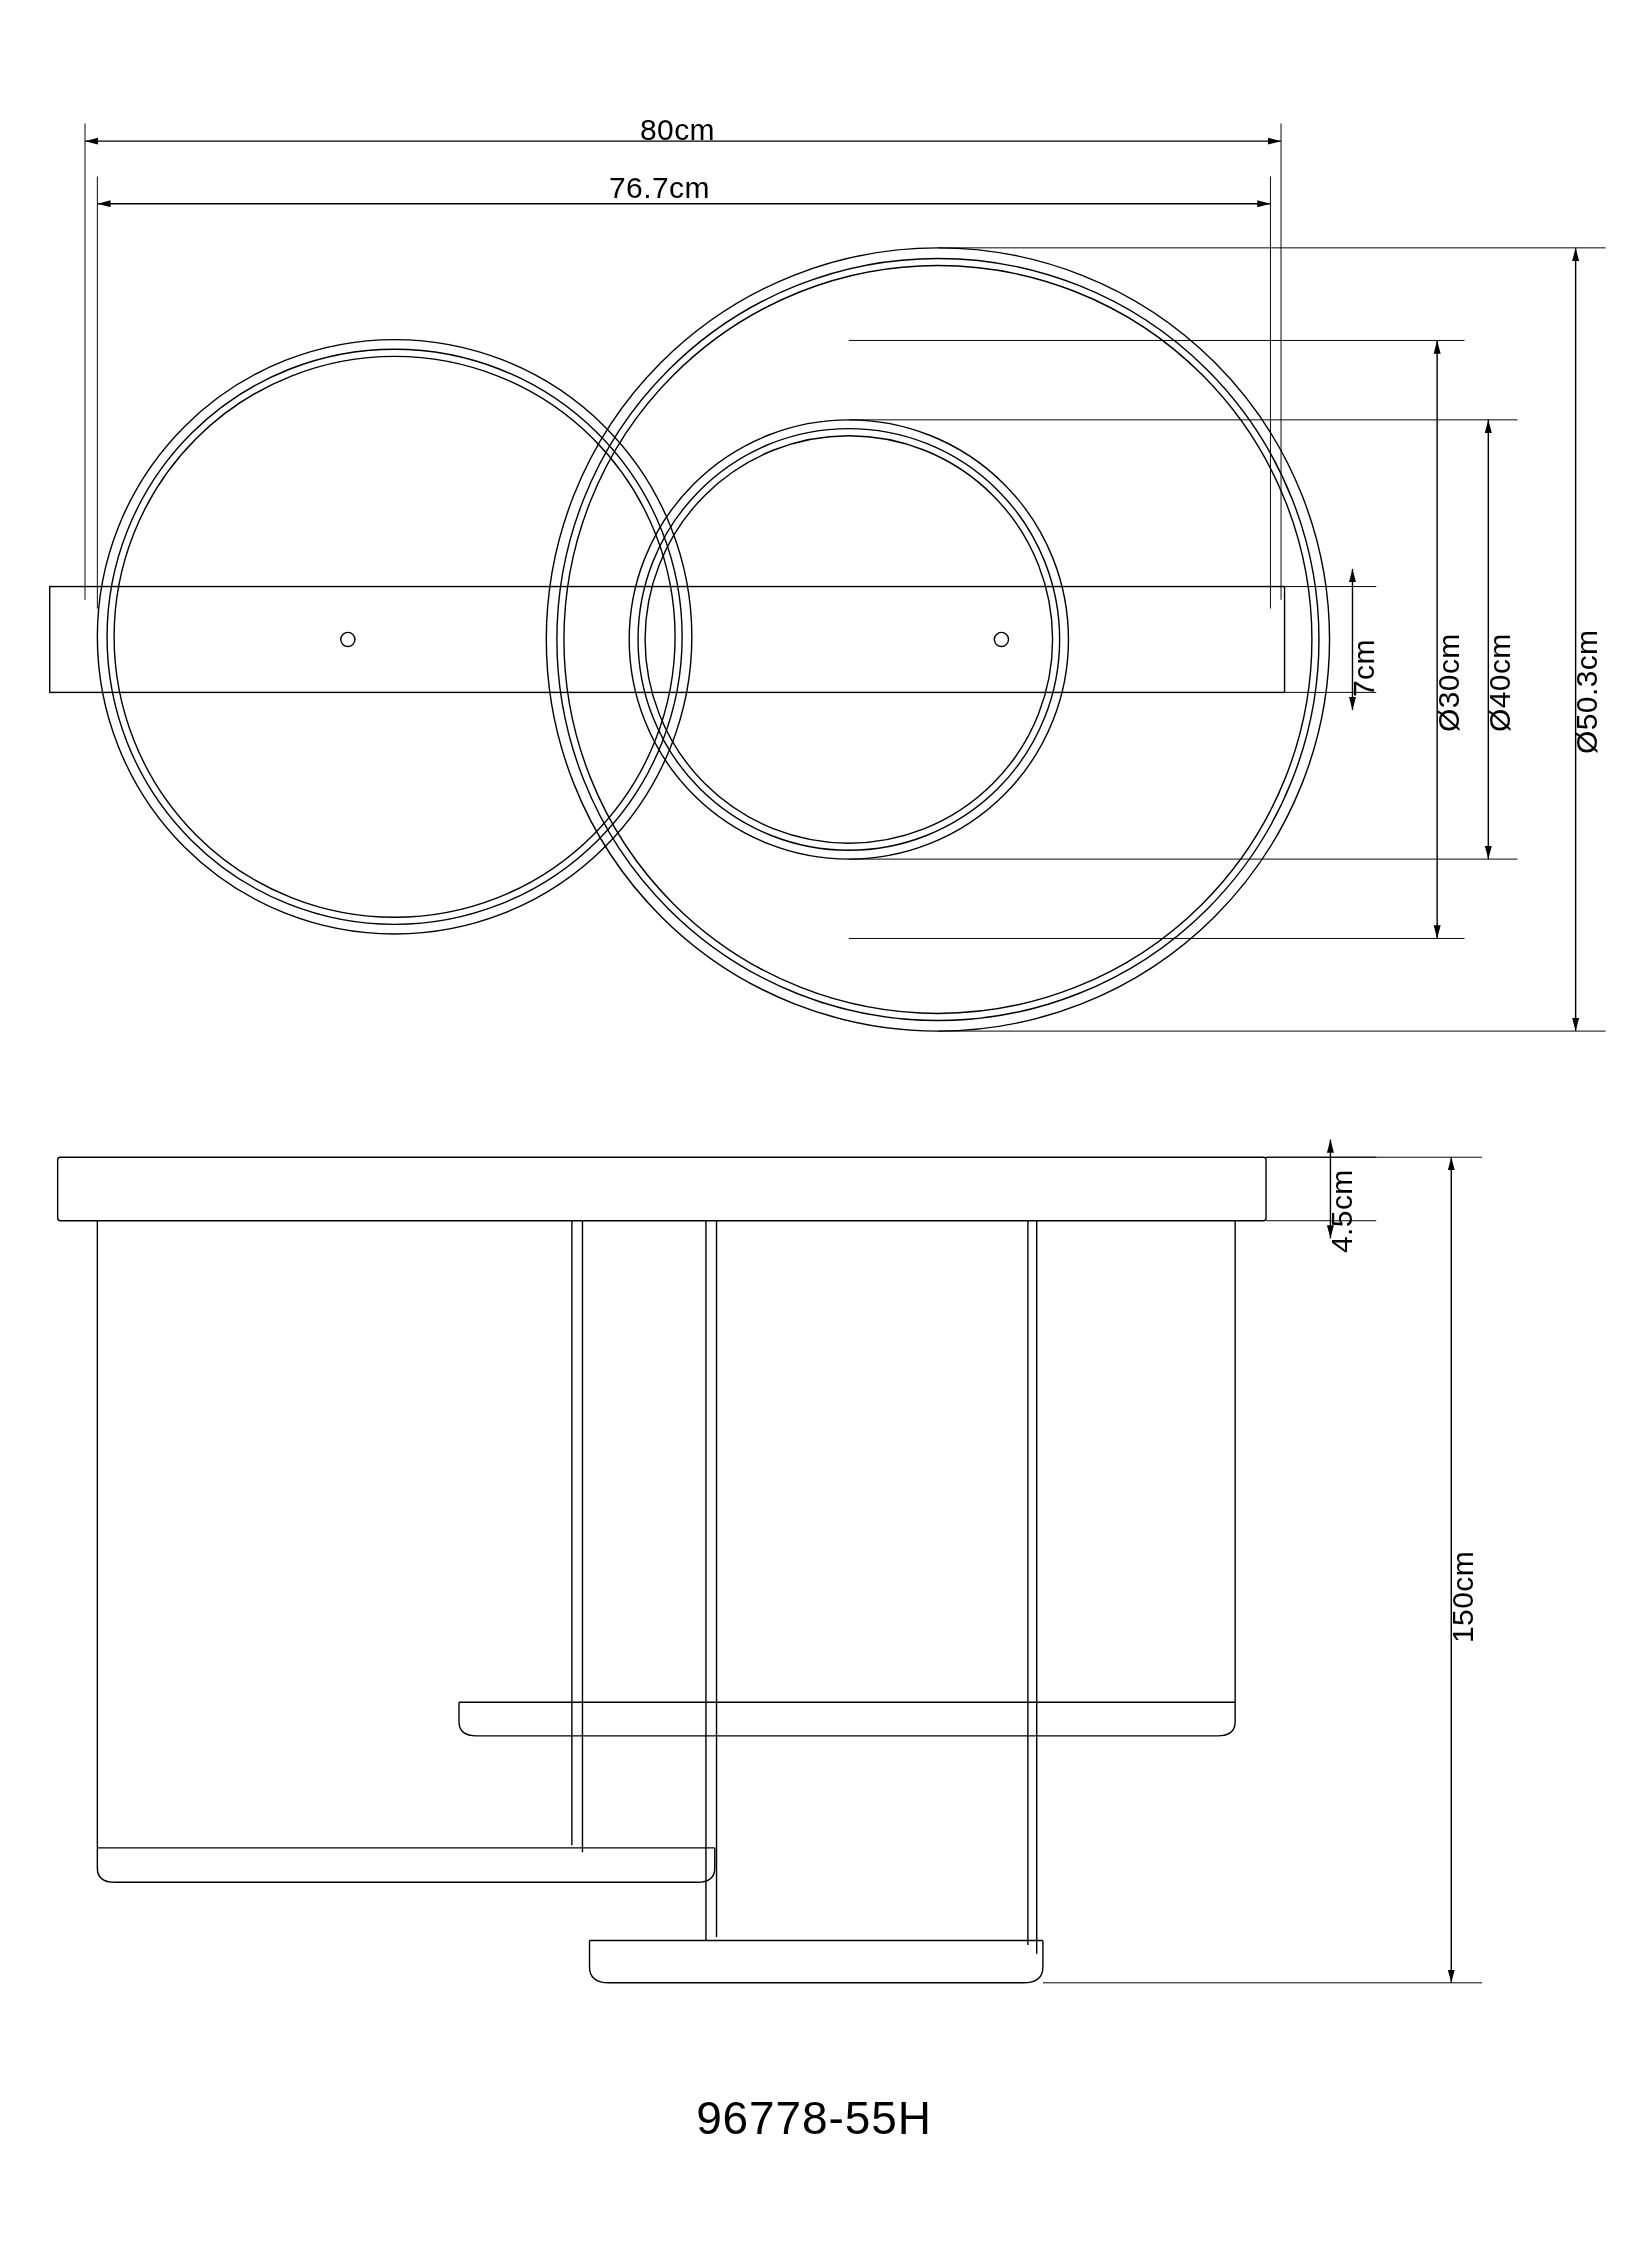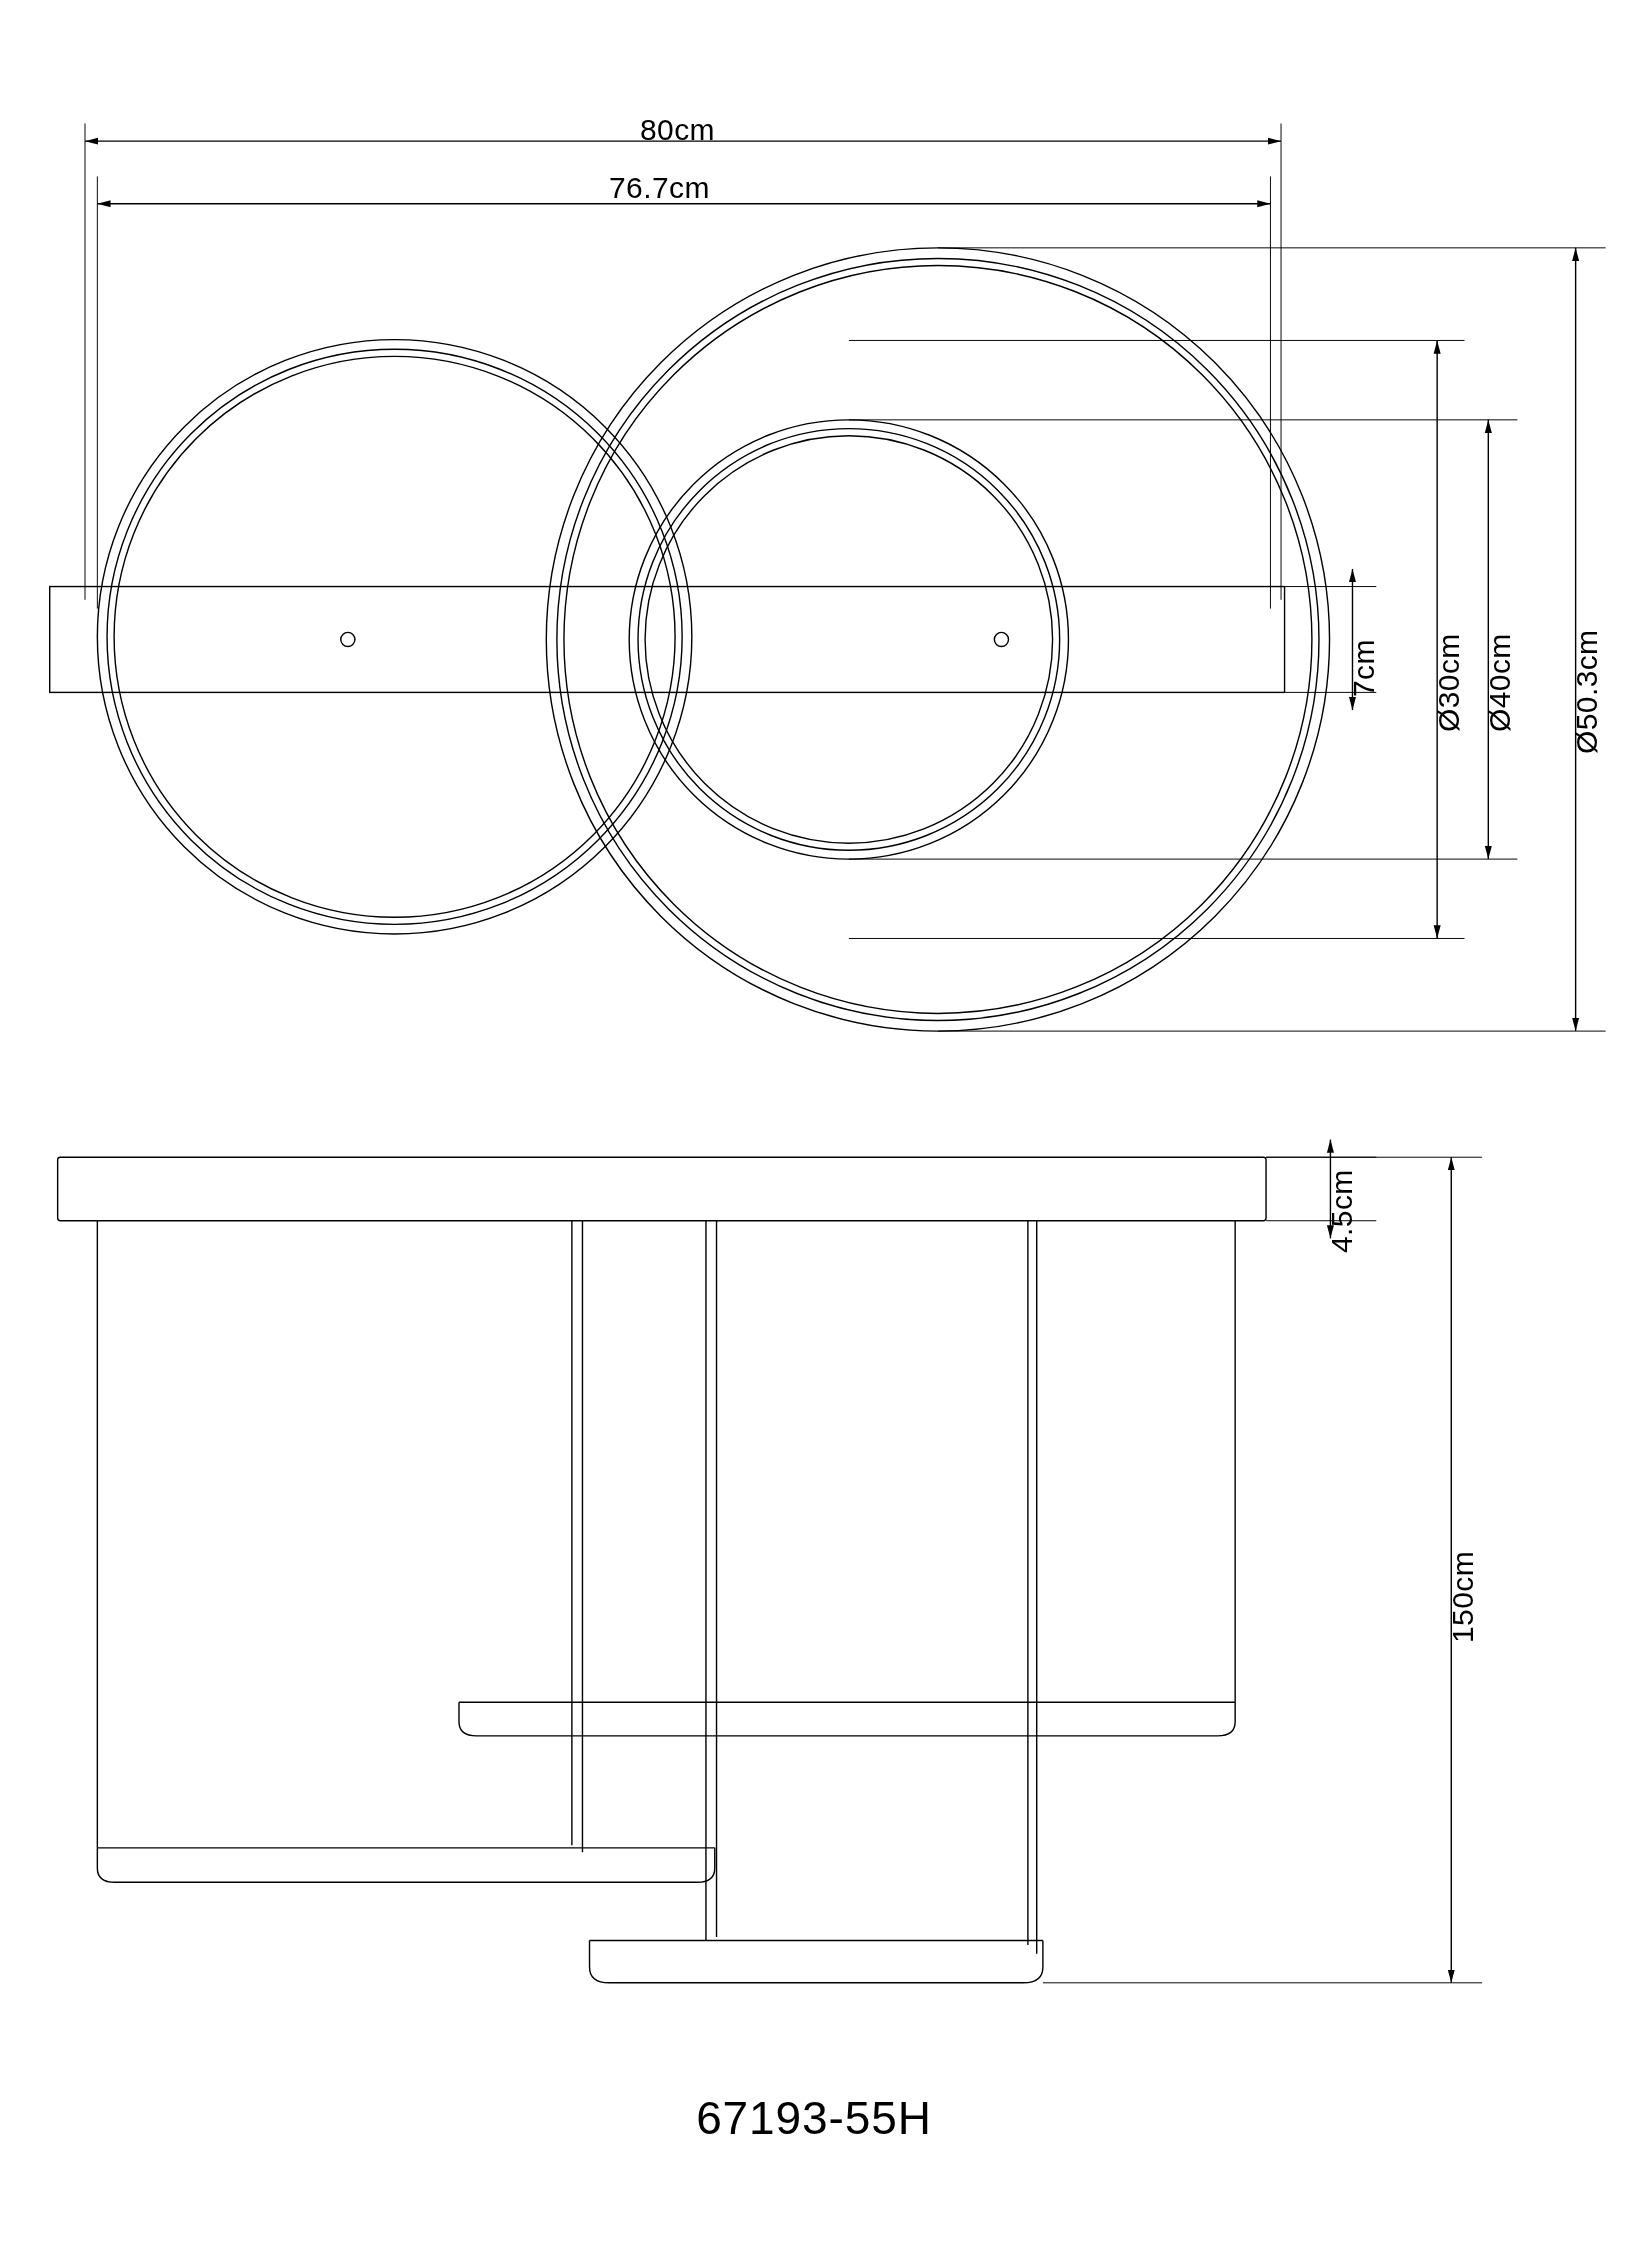--- a/index.html
+++ b/index.html
@@ -155,15 +155,15 @@
   <div class="lbl" style="left:609px; top:171px;text-align:center;">76.7cm</div>
 
   <div class="lbl vert" style="left:1347px; top:697px;">7cm</div>
   <div class="lbl vert" style="left:1432px; top:732px;">Ø30cm</div>
   <div class="lbl vert" style="left:1483px; top:732px;">Ø40cm</div>
   <div class="lbl vert" style="left:1570px; top:754px;">Ø50.3cm</div>
 
   <div class="lbl vert" style="left:1325px; top:1253px;">4.5cm</div>
   <div class="lbl vert" style="left:1446px; top:1643px;">150cm</div>
 
-  <div class="model-no">67193-55H</div>
+  <div class="model-no">96778-55H</div>
 </div>
 
 
 </body></html>

